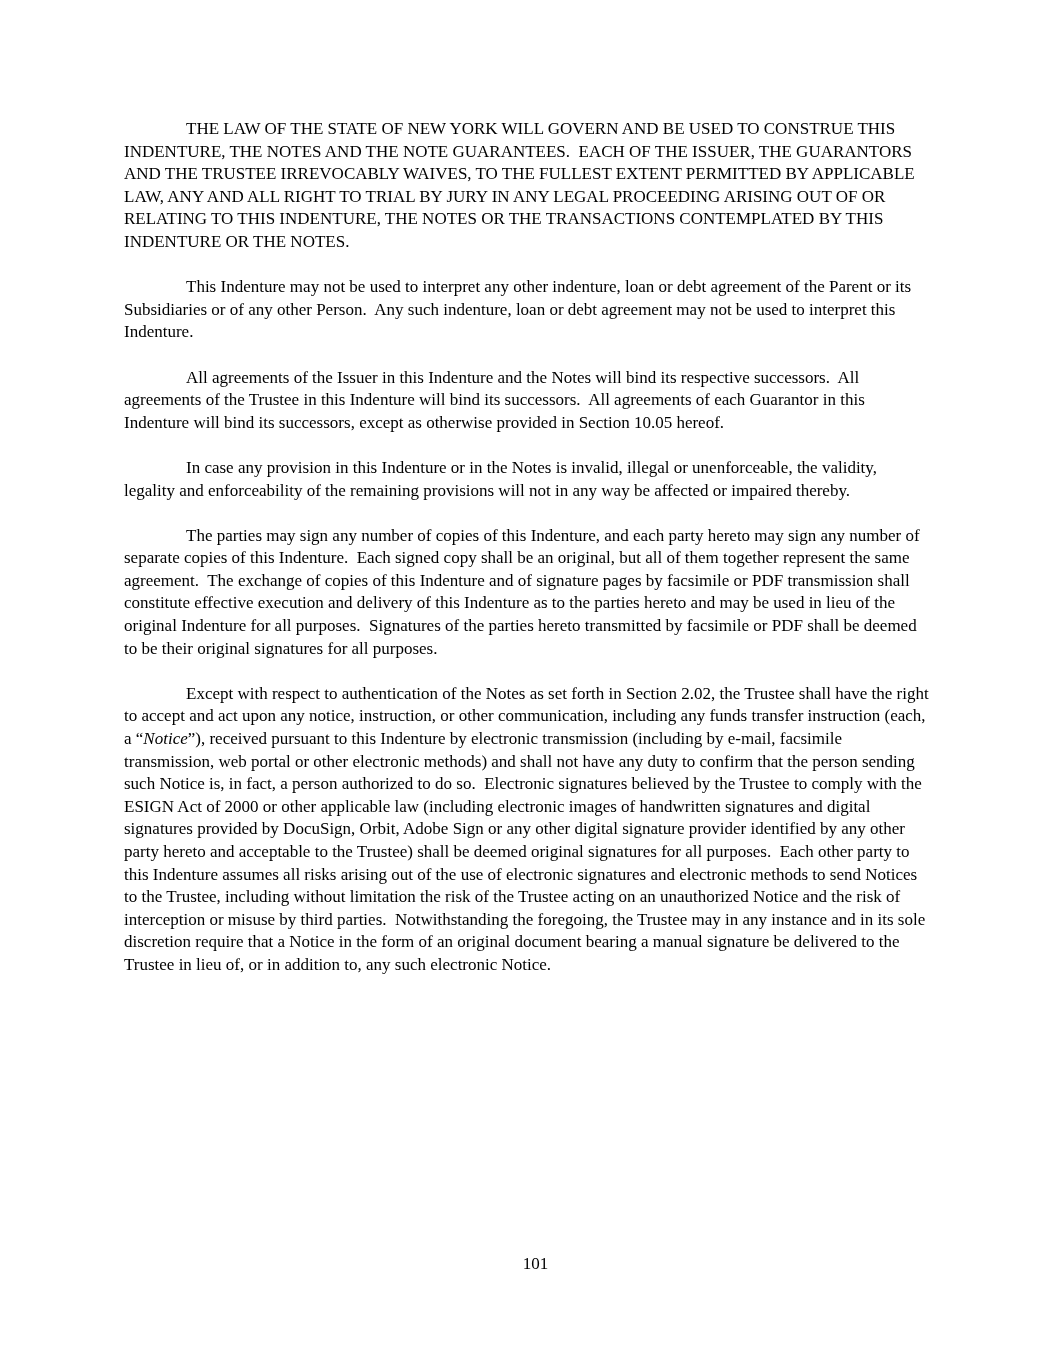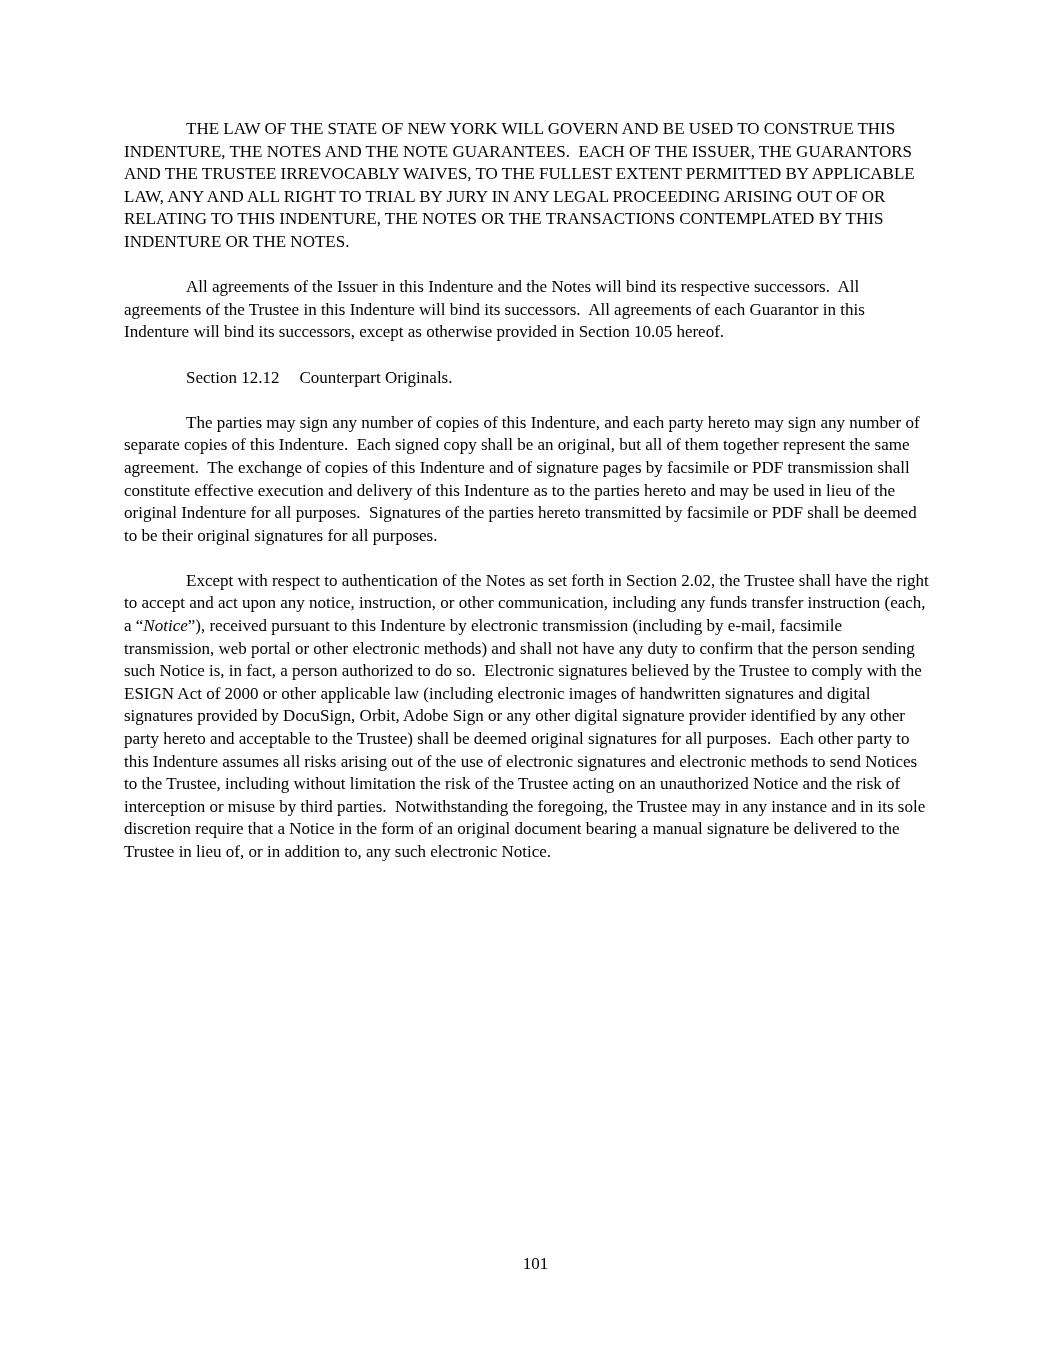--- a/index.html
+++ b/index.html
@@ -52,27 +52,28 @@
 </style>
 </head>
 <body>
 
 <div class="page">
   <div class="content">
 
     <p class="para">THE LAW OF THE STATE OF NEW YORK WILL GOVERN AND BE USED TO CONSTRUE THIS INDENTURE, THE NOTES AND THE NOTE GUARANTEES.  EACH OF THE ISSUER, THE GUARANTORS AND THE TRUSTEE IRREVOCABLY WAIVES, TO THE FULLEST EXTENT PERMITTED BY APPLICABLE LAW, ANY AND ALL RIGHT TO TRIAL BY JURY IN ANY LEGAL PROCEEDING ARISING OUT OF OR RELATING TO THIS INDENTURE, THE NOTES OR THE TRANSACTIONS CONTEMPLATED BY THIS INDENTURE OR THE NOTES.</p>
 
 
+    <p class="para">This Indenture may not be used to interpret any other indenture, loan or debt agreement of the Parent or its Subsidiaries or of any other Person.  Any such indenture, loan or debt agreement may not be used to interpret this Indenture.</p>
 
 
     <p class="para">All agreements of the Issuer in this Indenture and the Notes will bind its respective successors.  All agreements of the Trustee in this Indenture will bind its successors.  All agreements of each Guarantor in this Indenture will bind its successors, except as otherwise provided in Section 10.05 hereof.</p>
 
 
+    <p class="para">In case any provision in this Indenture or in the Notes is invalid, illegal or unenforceable, the validity, legality and enforceability of the remaining provisions will not in any way be affected or impaired thereby.</p>
 
-    <p class="section-heading"><span>Section 12.12</span><span class="section-title">Counterpart Originals.</span></p>
 
     <p class="para">The parties may sign any number of copies of this Indenture, and each party hereto may sign any number of separate copies of this Indenture.  Each signed copy shall be an original, but all of them together represent the same agreement.  The exchange of copies of this Indenture and of signature pages by facsimile or PDF transmission shall constitute effective execution and delivery of this Indenture as to the parties hereto and may be used in lieu of the original Indenture for all purposes.  Signatures of the parties hereto transmitted by facsimile or PDF shall be deemed to be their original signatures for all purposes.</p>
 
     <p class="para"><span>Except with respect to authentication of the Notes as set forth in Section 2.02, the Trustee shall have the right to accept and act upon any notice, instruction, or other communication, including any funds transfer instruction (each, a “</span><span class="italic">Notice</span><span>”), received pursuant to this Indenture by electronic transmission (including by e-mail, facsimile transmission, web portal or other electronic methods) and shall not have any duty to confirm that the person sending such Notice is, in fact, a person authorized to do so.  Electronic signatures believed by the Trustee to comply with the ESIGN Act of 2000 or other applicable law (including electronic images of handwritten signatures and digital signatures provided by DocuSign, Orbit, Adobe Sign or any other digital signature provider identified by any other party hereto and acceptable to the Trustee) shall be deemed original signatures for all purposes.  Each other party to this Indenture assumes all risks arising out of the use of electronic signatures and electronic methods to send Notices to the Trustee, including without limitation the risk of the Trustee acting on an unauthorized Notice and the risk of interception or misuse by third parties.  Notwithstanding the foregoing, the Trustee may in any instance and in its sole discretion require that a Notice in the form of an original document bearing a manual signature be delivered to the Trustee in lieu of, or in addition to, any such electronic Notice.</span></p>
 
   </div>
 
   <div class="page-number">101</div>
 </div>
 

